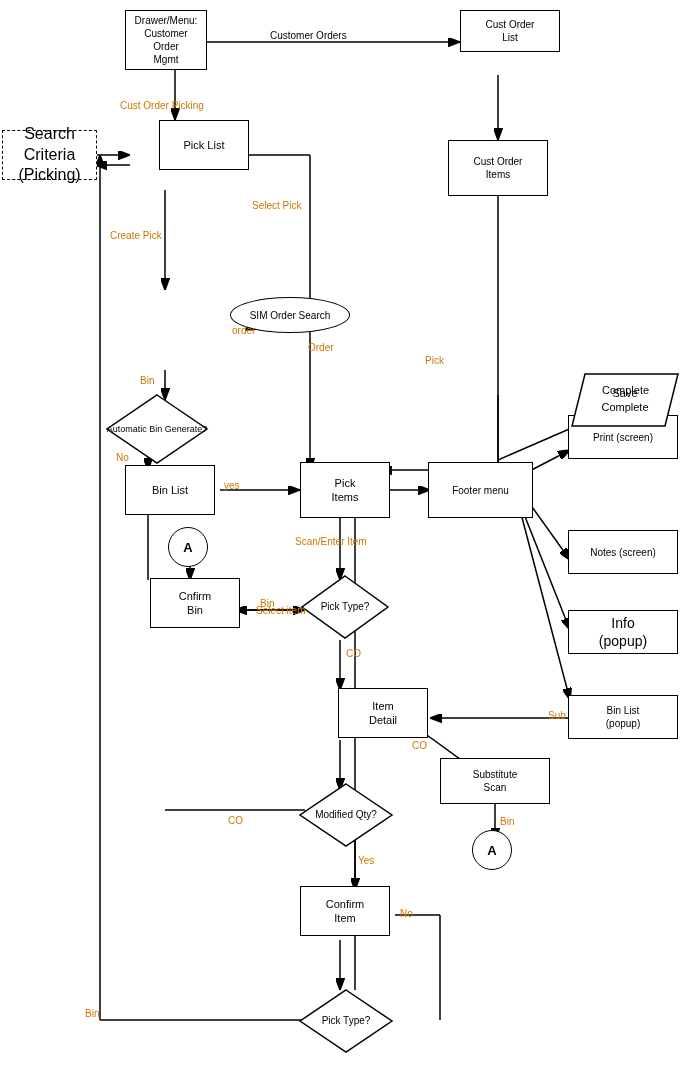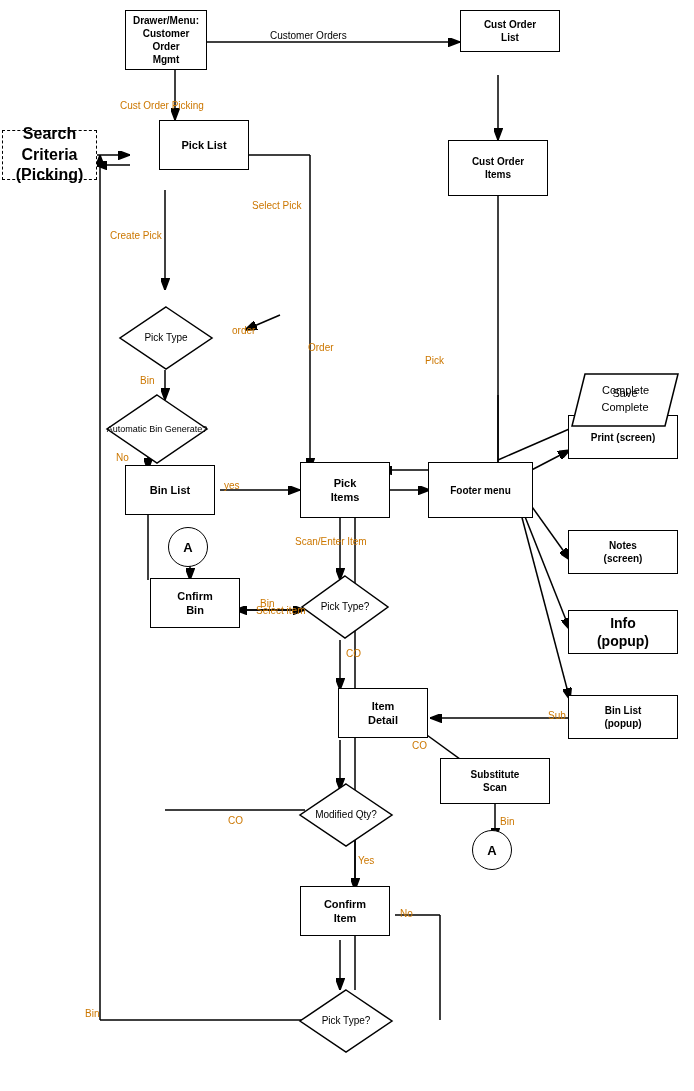--- a/index.html
+++ b/index.html
@@ -20,21 +20,20 @@
     .box {
       position: absolute;
       border: 1.5px solid #000;
       background: #fff;
       display: flex;
       align-items: center;
       justify-content: center;
       text-align: center;
       padding: 20px;
       line-height: 1.3;
-      font-weight: bold;
     }
     .diamond {
       position: absolute;
       width: 90px;
       height: 60px;
       display: flex;
       align-items: center;
       justify-content: center;
       text-align: center;
     }
@@ -173,27 +172,22 @@
   <div class="box" style="left:125px; top:10px; width:82px; height:60px; font-size:10px;">Drawer/Menu:<br>Customer Order<br>Mgmt</div>
 
   <div class="box" style="left:460px; top:10px; width:100px; height:38px; font-size:10px;">Cust Order List</div>
 
   <div class="box" style="left:448px; top:140px; width:100px; height:56px; font-size:10px;">Cust Order<br>Items</div>
 
   <div class="box" style="left:130px; top:120px; width:90px; height:50px; font-size:11px;margin-left:29px;">Pick List</div>
 
   <div class="box" style="left:2px; top:130px; width:95px; height:50px; font-size:16px; border-style: dashed;">Search Criteria<br>(Picking)</div>
 
-
-  <div class="diamond" style="left:118px; top:305px; width:96px; height:66px;">
-    <svg width="96" height="66" viewBox="0 0 96 66">
-      <polygon points="48,2 94,33 48,64 2,33" stroke="#000" stroke-width="1.5" fill="#fff"></polygon>
-    </svg>
-    <span class="label">Pick Type</span>
-  </div>
+  <div class="oval" style="left:230px; top:297px; width:120px; height:36px; font-size:10px;">SIM Order Search</div>
+
 
   <div class="diamond" style="left:105px; top:393px; width:104px; height:72px;">
     <svg width="104" height="72" viewBox="0 0 104 72">
       <polygon points="52,2 102,36 52,70 2,36" stroke="#000" stroke-width="1.5" fill="#fff"></polygon>
     </svg>
     <span class="label" style="font-size:9px;">Automatic
 Bin
 Generate?</span>
   </div>
 

